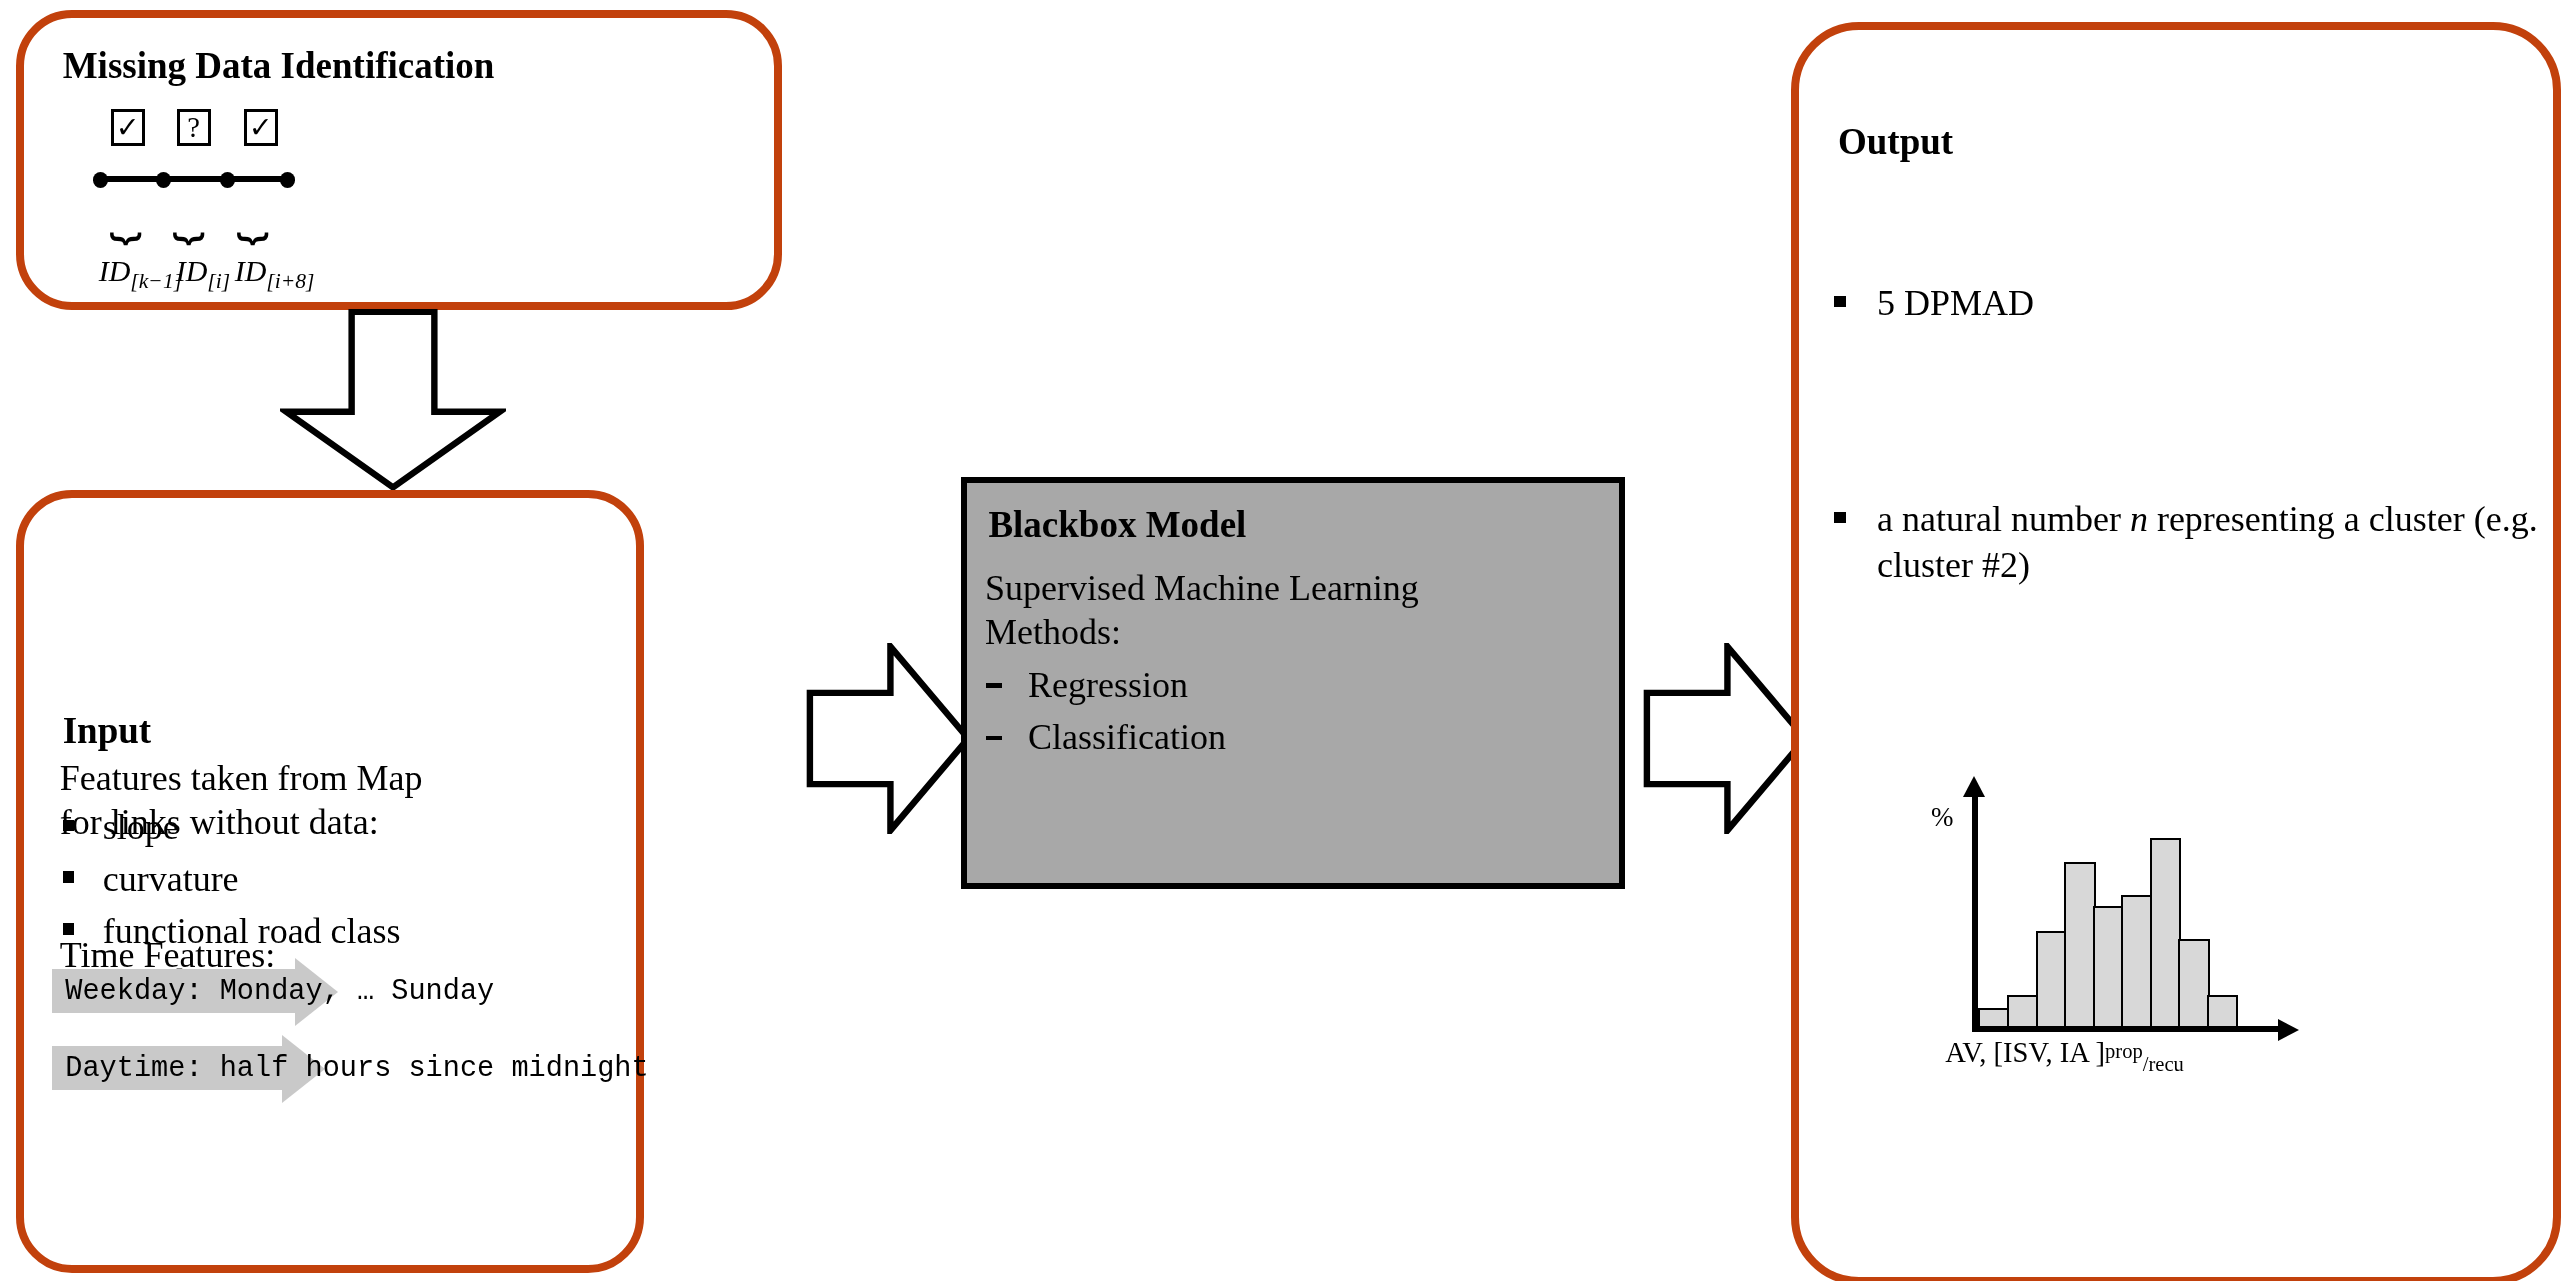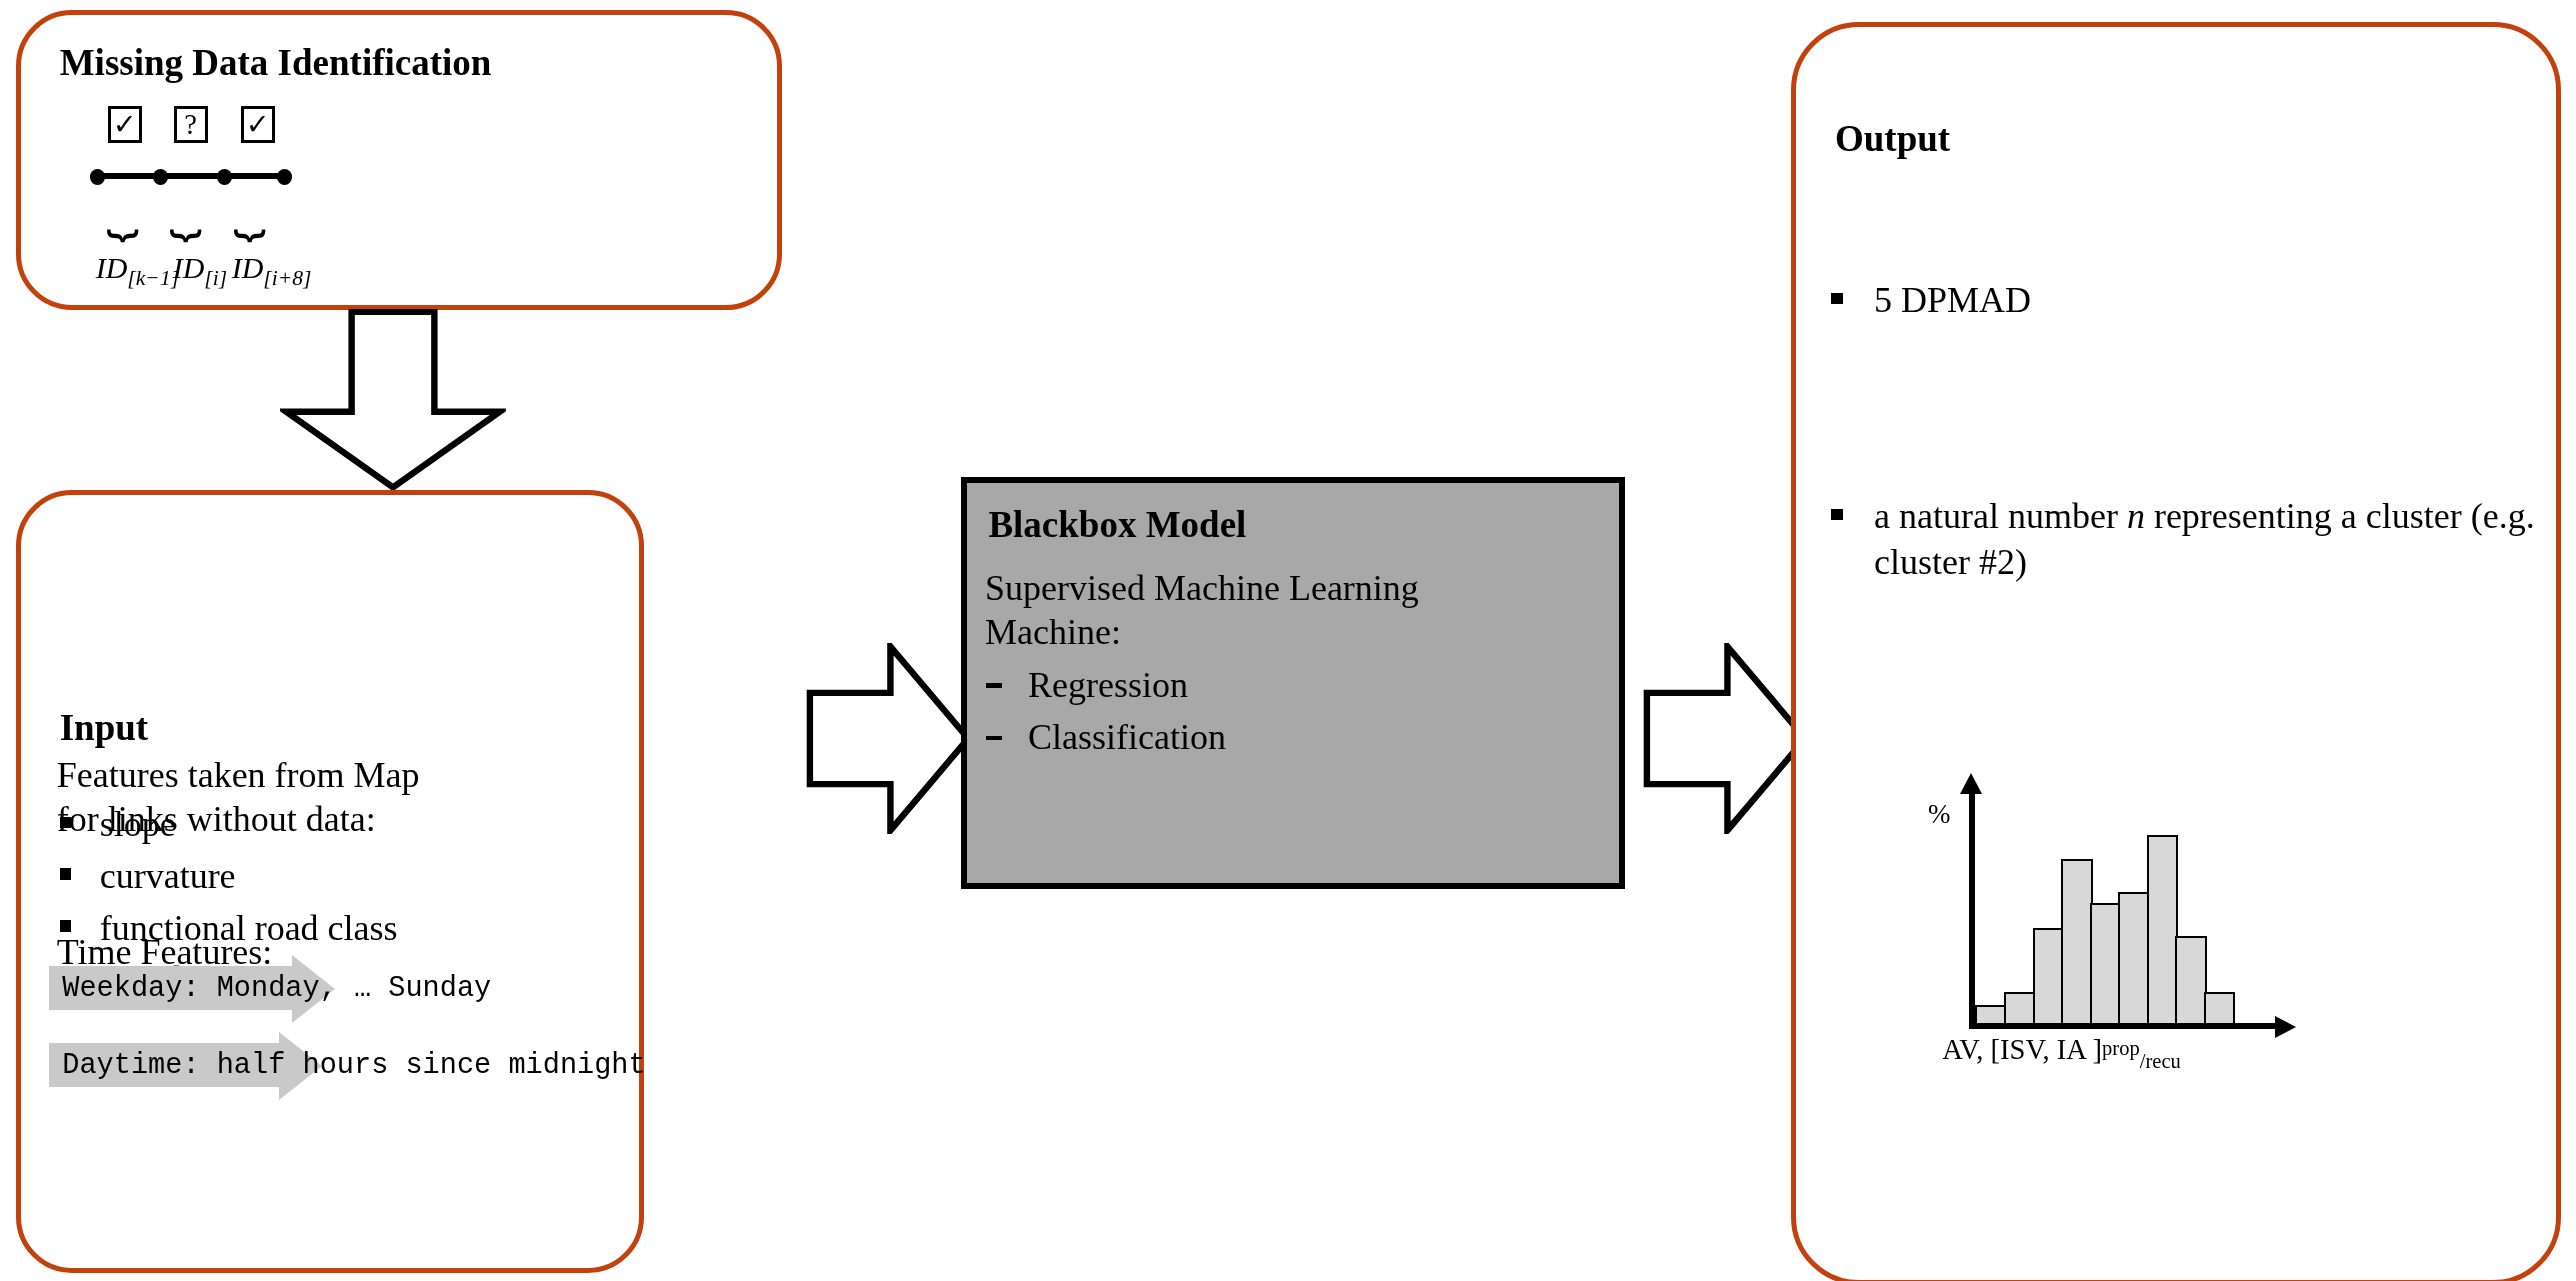--- a/index.html
+++ b/index.html
@@ -16,21 +16,21 @@
     width: 2576px;
     height: 1282px;
     background: #ffffff;
     overflow: hidden;
   }
 
   
   .rbox {
     position: absolute;
     box-sizing: border-box;
-    border: 5px solid #c2410c;
+    border: 8px solid #c2410c;
     border-radius: 56px;
     background: #fff;
   }
 
   #mdi-box  { left: 15.7px;  top: 10px;   width: 766px; height: 300px; }
   #input-box{ left: 15.7px;  top: 490px;  width: 628px; height: 783px; }
   #output-box{left: 1791px;top: 22px;   width: 770px; height: 1263px; border-radius: 68px;}
 
   
   #blackbox {
@@ -352,21 +352,21 @@
   <div class="blockarrow" style="left:806px; top:643px;">
     <svg width="166" height="191" viewBox="0 0 232 268">
       <polygon points="5,70 118,70 118,5 227,134 118,263 118,198 5,198" fill="#ffffff" stroke="#000000" stroke-width="9" stroke-linejoin="miter"></polygon>
     </svg>
   </div>
 
   <div id="blackbox">
     <div id="bb-title" class="title-bold">Blackbox Model</div>
     <div id="bb-body" class="body-txt">
       <div>Supervised Machine Learning</div>
-      <div>Machine:</div>
+      <div>Methods:</div>
       <ul class="dashlist">
         <li><span class="dash"></span><span>Regression</span></li>
         <li><span class="dash"></span><span>Classification</span></li>
       </ul>
     </div>
   </div>
 
   <div class="blockarrow" style="left:1643px; top:643px;">
     <svg width="166" height="191" viewBox="0 0 232 268">
       <polygon points="5,70 118,70 118,5 227,134 118,263 118,198 5,198" fill="#ffffff" stroke="#000000" stroke-width="9" stroke-linejoin="miter"></polygon>

